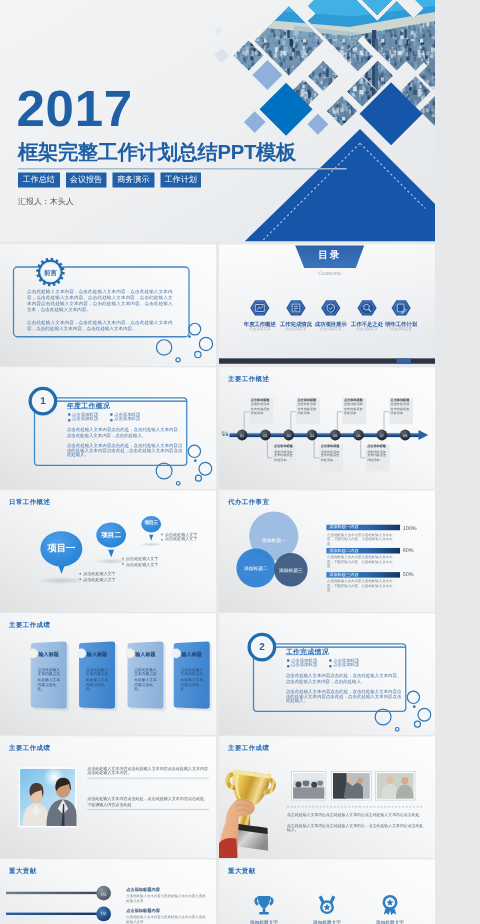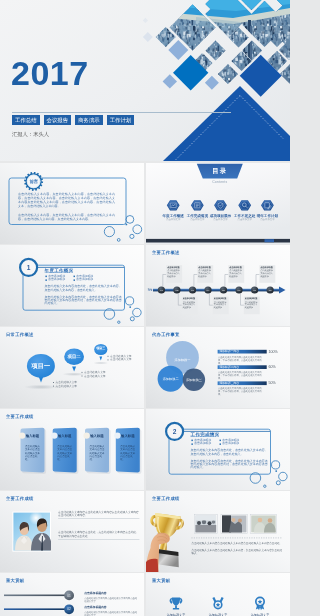--- a/index.html
+++ b/index.html
@@ -265,20 +265,21 @@
 <path d="M147.8 32L152.8 37L147.8 42L142.8 37Z" fill="#dce3ed"></path>
 <path d="M178.3 40L188.3 50L178.3 60L168.3 50Z" fill="#8fb0da"></path>
 <path d="M190.7 55.099999999999994L208.39999999999998 72.8L190.7 90.5L173.0 72.8Z" fill="#0070c0"></path>
 <path d="M169.8 74.2L177.0 81.4L169.8 88.60000000000001L162.60000000000002 81.4Z" fill="#8fb0da"></path>
 <path d="M211.9 75.8L218.9 82.8L211.9 89.8L204.9 82.8Z" fill="#8fb0da"></path>
 <path d="M260.7 54.8L281.7 75.8L260.7 96.8L239.7 75.8Z" fill="#1556ab"></path>
 <path d="M240 86 L290 136 V161 H163 Z" fill="#1556ab"></path>
 <path d="M240 95.5 L283.5 139 M240 95.5 L174.5 161" stroke="#b9cce8" stroke-width="0.7" stroke-dasharray="1.5 1.7" fill="none"></path>
 </svg>
     <div class="cover-year">2017</div>
+    <div class="cover-title">框架完整工作计划总结PPT模板</div>
     <div class="cover-rule"></div>
     <div class="cover-tags">
         <span class="cover-tag">工作总结</span>
         <span class="cover-tag">会议报告</span>
         <span class="cover-tag">商务演示</span>
         <span class="cover-tag">工作计划</span>
       </div>
     <div class="cover-author">汇报人：木头人</div>
   </div>
 

